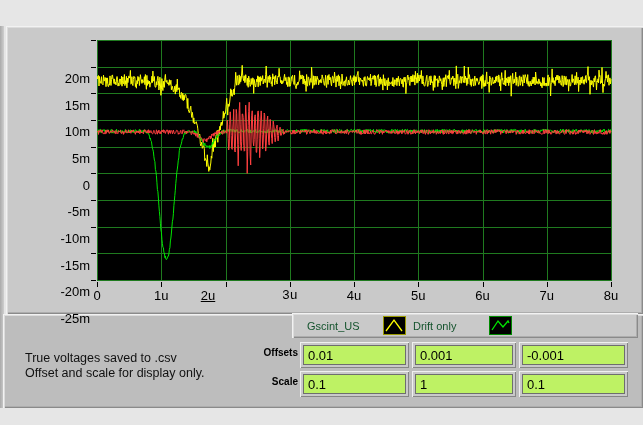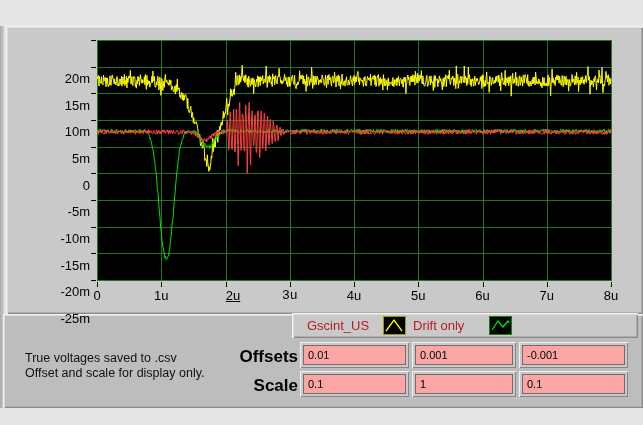--- a/index.html
+++ b/index.html
@@ -21,32 +21,32 @@
   #plot-wrap svg{display:block;}
   .y-axis-label{position:absolute;font-size:13px;color:#000;right:0;white-space:nowrap;}
   #y-labels{position:absolute;left:40px;top:16px;width:50px;height:300px;margin-top:23px;}
   .x-axis-label{position:absolute;font-size:13px;color:#000;transform:translateX(-50%);white-space:nowrap;}
   #x-labels{position:absolute;left:0;top:286px;width:643px;height:16px;}
   .tick-h{position:absolute;width:5px;height:1px;background:#000;}
   .tick-v{position:absolute;width:1px;height:5px;background:#000;}
   #legend-strip{position:absolute;left:292px;top:313px;width:346px;height:25px;background:#c9c9c9;
     display:flex;align-items:center;padding-left:15px;box-sizing:border-box;z-index:5;}
   .legend-item{display:flex;align-items:center;justify-content:space-between;width:99px;margin-right:7px;}
-  .legend-label{font-size:13px;color:#b91c1c;}
+  .legend-label{font-size:11px;color:#14532d;}
   .legend-icon{width:23px;height:19px;background:#000;border:1px solid #777;box-sizing:border-box;}
   .legend-icon svg{display:block;}
   #note-text{position:absolute;left:25px;top:351px;font-size:12.5px;line-height:15px;color:#111;z-index:6;}
-  .row-label{position:absolute;width:70px;text-align:right;font-weight:bold;font-size:17px;color:#000;z-index:6;}
+  .row-label{position:absolute;width:70px;text-align:right;font-weight:bold;font-size:10px;color:#000;z-index:6;}
   #offsets-label{left:228px;top:347px;}
   #scale-label{left:228px;top:376px;}
   .num-field{position:absolute;background:#c9c9c9;z-index:6;box-sizing:border-box;padding:3px;
     box-shadow: inset 1px 1px 0 #f0f0f0, inset -1px -1px 0 #858585;}
   .num-field input{
-    width:100%;height:100%;box-sizing:border-box;border:1px solid #6e6e6e;background:#fca5a5;
-    font-family:"Liberation Sans",sans-serif;font-size:11px;color:#000;padding:0 4px 0 4px;outline:none;
+    width:100%;height:100%;box-sizing:border-box;border:1px solid #6e6e6e;background:#bef264;
+    font-family:"Liberation Sans",sans-serif;font-size:13px;color:#000;padding:0 4px 0 4px;outline:none;
   }
   .r1{top:342px;height:26px;}
   .r2{top:371px;height:26px;}
   .c1{left:300px;width:109px;}
   .c2{left:412px;width:104px;}
   .c3{left:519px;width:109px;}
 </style>
 </head>
 <body>
 
@@ -71,21 +71,21 @@
     <span class="y-axis-label" style="top: 138.667px;">0</span>
     <span class="y-axis-label" style="top: 165.333px;">-5m</span>
     <span class="y-axis-label" style="top: 192px;">-10m</span>
     <span class="y-axis-label" style="top: 218.667px;">-15m</span>
     <span class="y-axis-label" style="top: 245.333px;">-20m</span>
     <span class="y-axis-label" style="top: 272px;">-25m</span>
   </div>
 <div id="x-labels">
     <span class="x-axis-label" style="left: 97px; top: 2px;">0</span>
     <span class="x-axis-label" style="left: 161.25px; top: 2px;">1u</span>
-    <span class="x-axis-label" style="left: 233px; top: 2px; text-decoration: underline;">2u</span>
+    <span class="x-axis-label" style="left: 208px; top: 2px; text-decoration: underline;">2u</span>
     <span class="x-axis-label" style="left: 289.75px; top: 2px; font-family: Liberation Mono, monospace;">3u</span>
     <span class="x-axis-label" style="left: 354px; top: 2px; text-align: center;">4u</span>
     <span class="x-axis-label" style="left: 418.25px; top: 2px;">5u</span>
     <span class="x-axis-label" style="left: 482.5px; top: 2px;">6u</span>
     <span class="x-axis-label" style="left: 546.75px; top: 2px;">7u</span>
     <span class="x-axis-label" style="left: 611px; top: 2px;">8u</span>
   </div>
 <div id="axis-ticks">
     <div class="tick-h" style="left: 91px; top: 40px;"></div>
     <div class="tick-h" style="left: 91px; top: 66.6667px;"></div>

